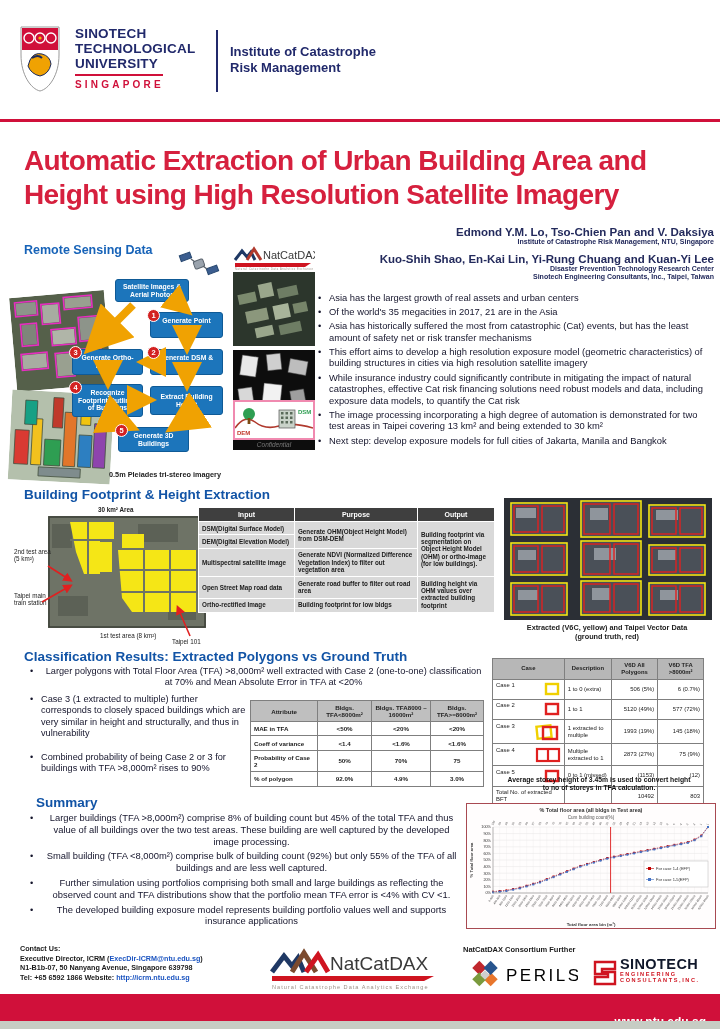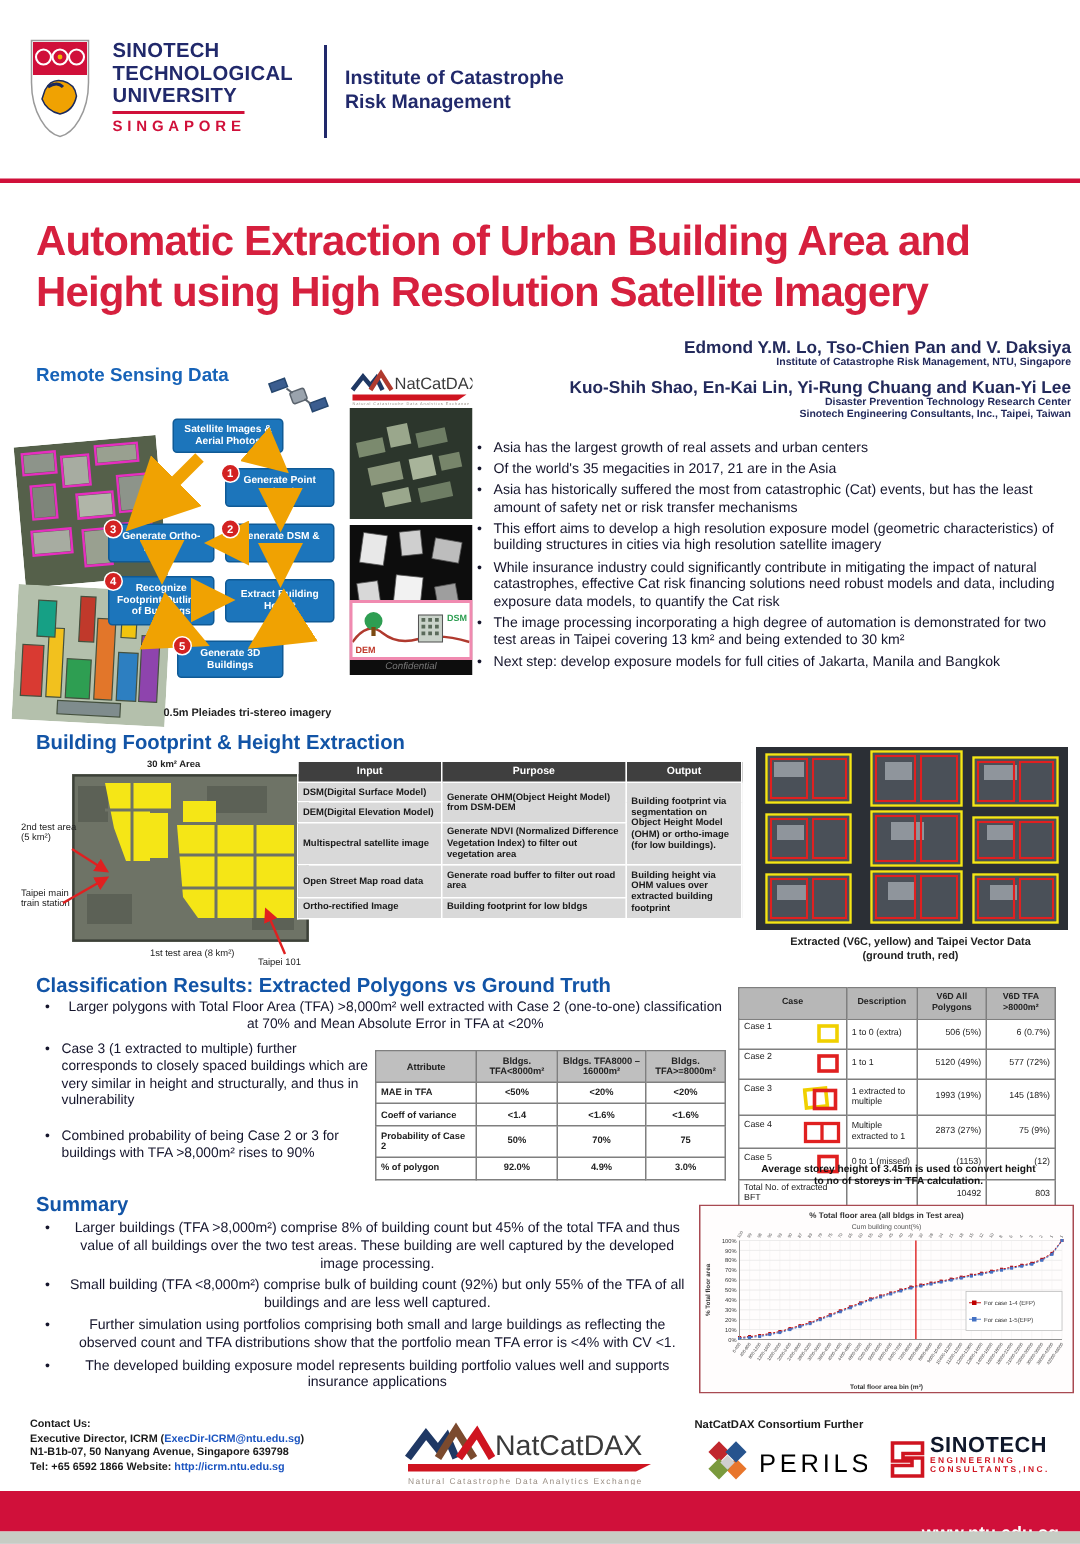--- a/index.html
+++ b/index.html
@@ -521,21 +521,21 @@
       <td>10492</td>
       <td>803</td>
     </tr>
   </tbody>
     </table>
   <div class="abs cap-bold" style="left:488px;top:776px;width:222px;">
     <div>Average storey height of 3.45m is used to convert height</div>
     <div>to no of storeys in TFA calculation.</div>
   </div>
 
-  <div class="abs sec-head" style="left:24px;top:795px;text-align:center;">Summary</div>
+  <div class="abs sec-head" style="left:36px;top:795px;text-align:center;">Summary</div>
   <ul class="abs blist sum" style="left:30px;top:812px;width:432px;text-align:center;">
 
   <li>Larger buildings (TFA &gt;8,000m²) comprise 8% of building count but 45% of the total TFA and thus value of all buildings over the two test areas. These building are well captured by the developed image processing.</li>
       <li>Small building (TFA &lt;8,000m²) comprise bulk of building count (92%) but only 55% of the TFA of all buildings and are less well captured.</li>
       <li>Further simulation using portfolios comprising both small and large buildings as reflecting the observed count and TFA distributions show that the portfolio mean TFA error is &lt;4% with CV &lt;1.</li>
       <li>The developed building exposure model represents building portfolio values well and supports insurance applications</li>
     </ul>
 
   <div class="abs" style="left:466px;top:803px;">
     <svg id="chart-svg" width="250" height="126" viewBox="0 0 250 126">

